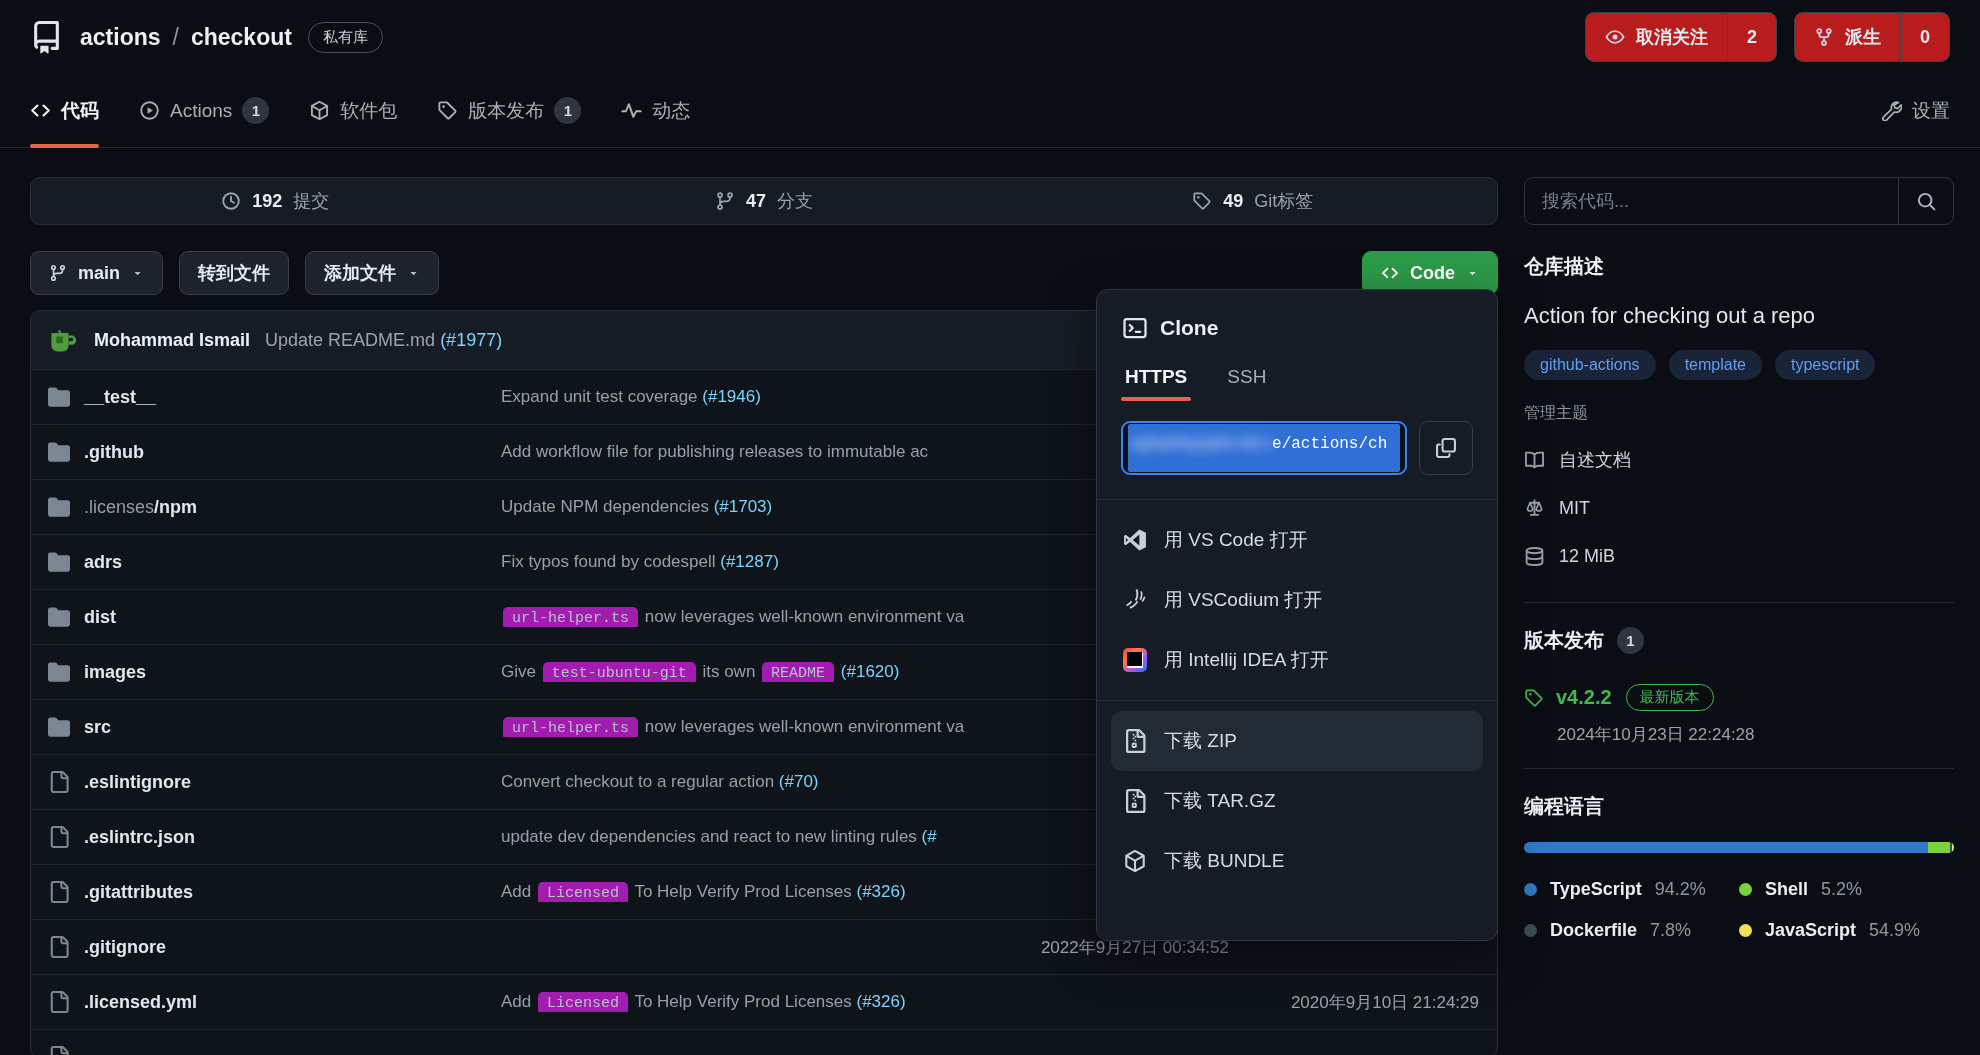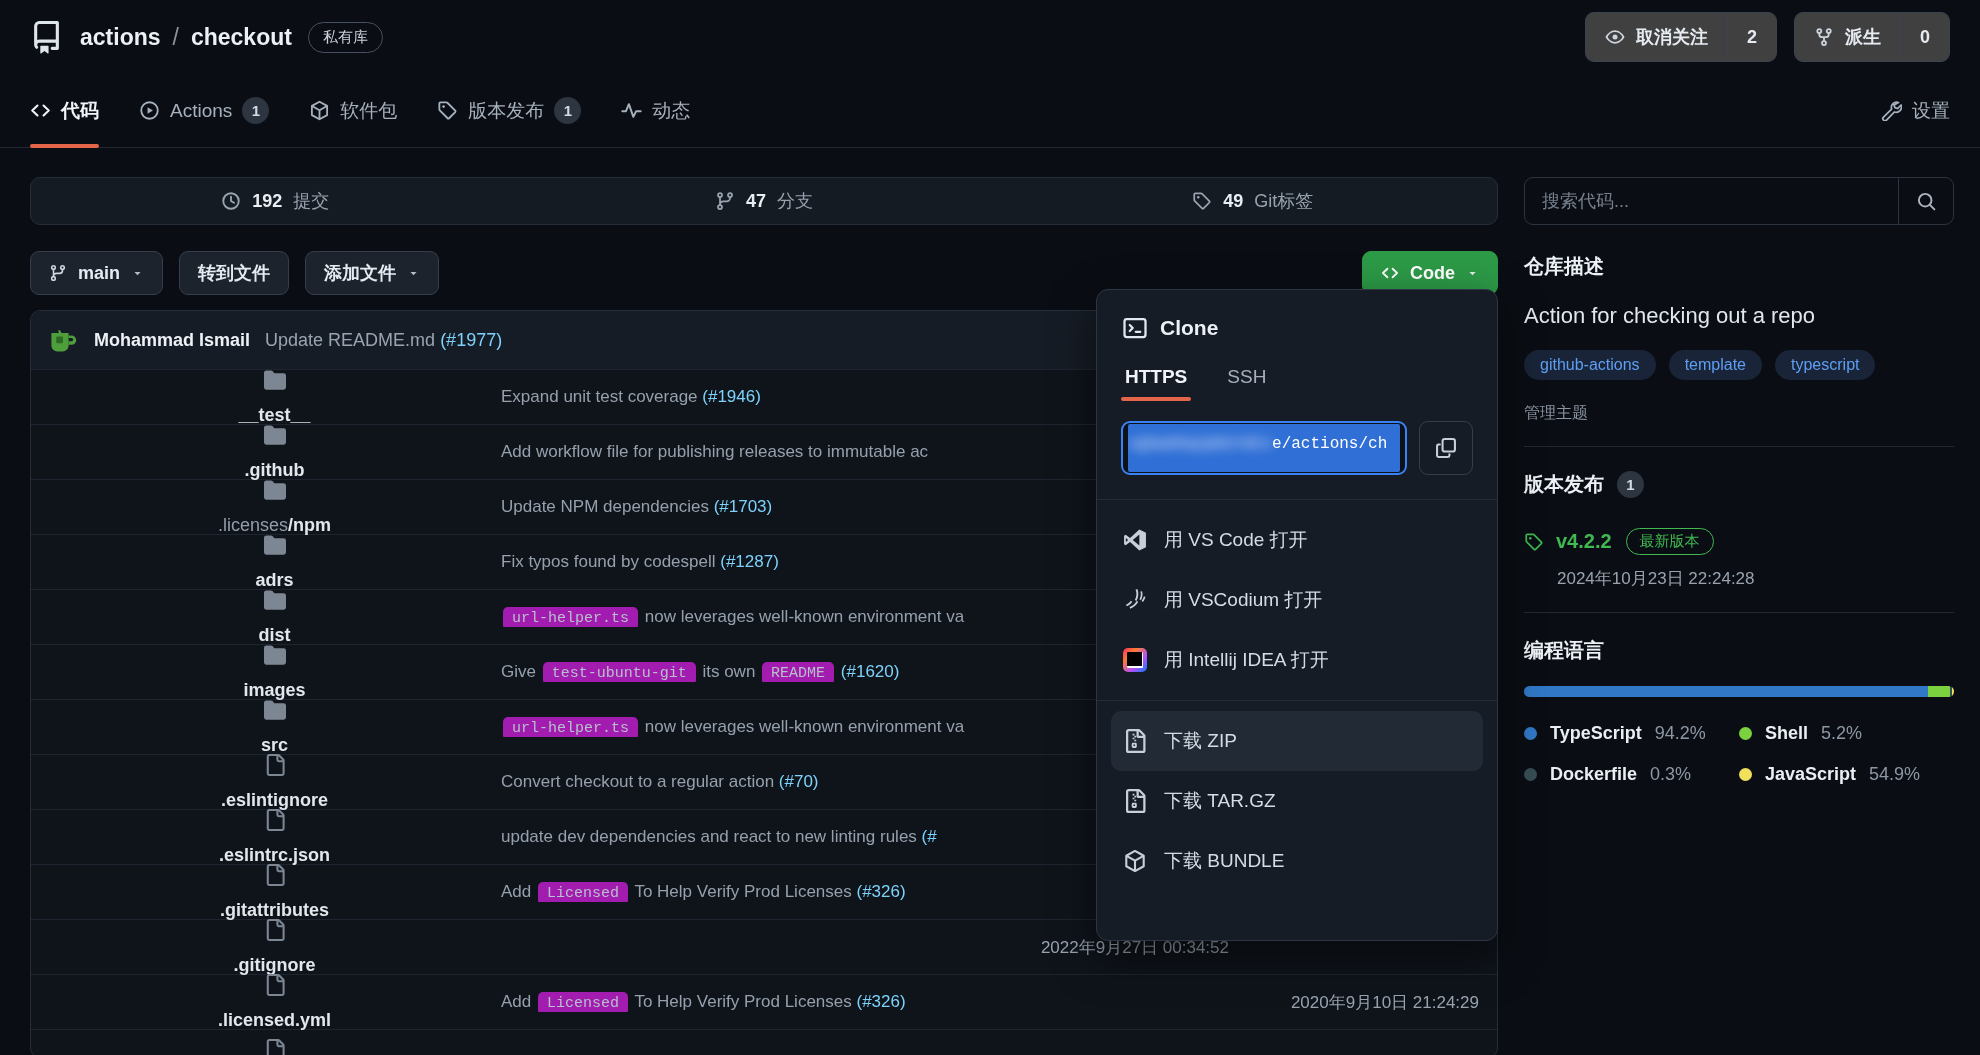--- a/index.html
+++ b/index.html
@@ -18,21 +18,21 @@
   .header { position:absolute; top:0; left:0; width:100%; height:74px;
     display:flex; align-items:center; padding:0 30px; }
   .repo-icon { color:#dfe5ec; }
   .repo-icon svg { width:33px; height:33px; }
   .repo-title { display:flex; align-items:center; margin-left:17px;
     font-size:23px; font-weight:700; color:#ecf1f6; }
   .repo-title .sep { color:#8b95a2; margin:0 12px; font-weight:400; }
   .badge-outline { border:1px solid #464f5d; color:#c7cfd9; border-radius:999px;
     padding:5px 14px; font-size:15px; margin-left:16px; font-weight:400; }
   .header-actions { margin-left:auto; display:flex; gap:17px; }
-  .seg-btn { display:flex; align-items:stretch; background:#404040;
+  .seg-btn { display:flex; align-items:stretch; background:#b91c1c;
     border:1px solid #3a434f; border-radius:9px; height:50px; overflow:hidden; cursor:pointer; }
   .seg-btn .lab { display:flex; align-items:center; gap:11px; padding:0 19px;
     font-size:18px; font-weight:600; color:#e6ebf2; }
   .seg-btn .lab svg { width:20px; height:20px; color:#cdd5df; }
   .seg-btn .cnt { display:flex; align-items:center; padding:0 19px;
     border-left:1px solid #3a434f; font-size:18px; font-weight:600; color:#e6ebf2; }
 
   
   .nav { position:absolute; top:74px; left:0; width:100%; height:74px;
     border-bottom:1px solid #212833; display:flex; align-items:stretch;
@@ -70,21 +70,21 @@
     border-radius:10px; overflow:hidden; background:#0f141b; }
   .commit-row { height:58px; background:#161c25; display:flex; align-items:center;
     padding:0 16px; gap:15px; font-size:18px; }
   .avatar { width:32px; height:32px; border-radius:6px; flex:none; }
   .author { font-weight:700; color:#ecf1f6; }
   .commit-msg { color:#9aa4b1; }
   .link { color:#7dd3fc; }
   .file-row { height:55px; display:grid; grid-template-columns:470px 1fr 250px;
     align-items:center; border-top:1px solid #1e2530; cursor:pointer; }
   .cell-name { display:flex; align-items:center; gap:14px; padding-left:17px;
-    font-size:18px; font-weight:600; color:#e1e7ed; overflow:hidden; white-space:nowrap;flex-direction:column; }
+    font-size:18px; font-weight:600; color:#e1e7ed; overflow:hidden; white-space:nowrap; }
   .cell-name svg { width:22px; height:22px; color:#7d8794; flex:none; }
   .prefix { color:#939daa; font-weight:400; }
   .cell-msg { font-size:17px; color:#96a0ac; white-space:nowrap; overflow:hidden; }
   .code-chip { font-family:"Liberation Mono","DejaVu Sans Mono",monospace; font-size:15px;
     background:#a21caf; color:#b7c0cb; padding:3px 9px; border-radius:5px; margin:0 2px; }
   .cell-date { text-align:right; padding-right:18px; font-size:17px; color:#99a3af;
     white-space:nowrap; }
 
   
   .dropdown { position:absolute; left:1096px; top:289px; width:402px; height:652px;
@@ -541,20 +541,43 @@
   <div class="sb-h desc-heading">仓库描述</div>
   <div class="sb-desc">Action for checking out a repo</div>
 
   <div class="topics" id="topic-list">
       <span class="topic">github-actions</span>
       <span class="topic">template</span>
       <span class="topic">typescript</span>
     </div>
   <div class="manage">管理主题</div>
 
+  <div class="meta">
+    <div class="meta-item">
+      <svg viewBox="0 0 16 16">
+          <path d="M8 3.5C7 2.5 5.8 2 4.4 2H1.5v10h3.2c1.2 0 2.4.4 3.3 1.2.9-.8 2.1-1.2 3.3-1.2h3.2V2h-2.9C10.2 2 9 2.5 8 3.5Zm0 0v9.7" fill="none" stroke="currentColor" stroke-width="1.4" stroke-linejoin="round"></path>
+        </svg>
+      <span>自述文档</span>
+    </div>
+    <div class="meta-item">
+      <svg viewBox="0 0 16 16">
+          <path d="M8 1.8v11M5.2 12.8h5.6M4.6 3.6h6.8" stroke="currentColor" stroke-width="1.4" fill="none" stroke-linecap="round"></path>
+          <path d="M4.6 3.6 2.6 8.2c0 1 .9 1.7 2 1.7s2-.7 2-1.7L4.6 3.6Zm6.8 0-2 4.6c0 1 .9 1.7 2 1.7s2-.7 2-1.7l-2-4.6Z" fill="none" stroke="currentColor" stroke-width="1.3" stroke-linejoin="round"></path>
+        </svg>
+      <span>MIT</span>
+    </div>
+    <div class="meta-item">
+      <svg viewBox="0 0 16 16">
+          <ellipse cx="8" cy="3.5" rx="6" ry="2" fill="none" stroke="currentColor" stroke-width="1.4"></ellipse>
+          <path d="M2 3.5v9c0 1.1 2.7 2 6 2s6-.9 6-2v-9" fill="none" stroke="currentColor" stroke-width="1.4"></path>
+          <path d="M2 8c0 1.1 2.7 2 6 2s6-.9 6-2" fill="none" stroke="currentColor" stroke-width="1.4"></path>
+        </svg>
+      <span>12 MiB</span>
+    </div>
+  </div>
 
   <div class="sb-divider"></div>
 
   <div class="rel-head">
     <span class="sb-h">版本发布</span>
     <span class="count-badge">1</span>
   </div>
   <div class="release">
     <svg viewBox="0 0 16 16">
         <path d="M1.8 7.2V2.6c0-.4.4-.8.8-.8h4.6c.3 0 .5.1.7.3l6 6c.3.3.3.8 0 1.1l-4.7 4.7c-.3.3-.8.3-1.1 0l-6-6a1 1 0 0 1-.3-.7Z" fill="none" stroke="currentColor" stroke-width="1.4"></path>
@@ -581,21 +604,21 @@
         <span class="lang-pct">94.2%</span>
       </div>
       <div class="lang-item">
         <span class="dot" style="background: rgb(123, 209, 62);"></span>
         <span class="lang-name">Shell</span>
         <span class="lang-pct">5.2%</span>
       </div>
       <div class="lang-item">
         <span class="dot" style="background: rgb(56, 77, 84);"></span>
         <span class="lang-name">Dockerfile</span>
-        <span class="lang-pct">0.3%</span>
+        <span class="lang-pct">7.8%</span>
       </div>
       <div class="lang-item">
         <span class="dot" style="background: rgb(241, 224, 90);"></span>
         <span class="lang-name">JavaScript</span>
         <span class="lang-pct">54.9%</span>
       </div>
     </div>
 </div>
 
 </body></html>

